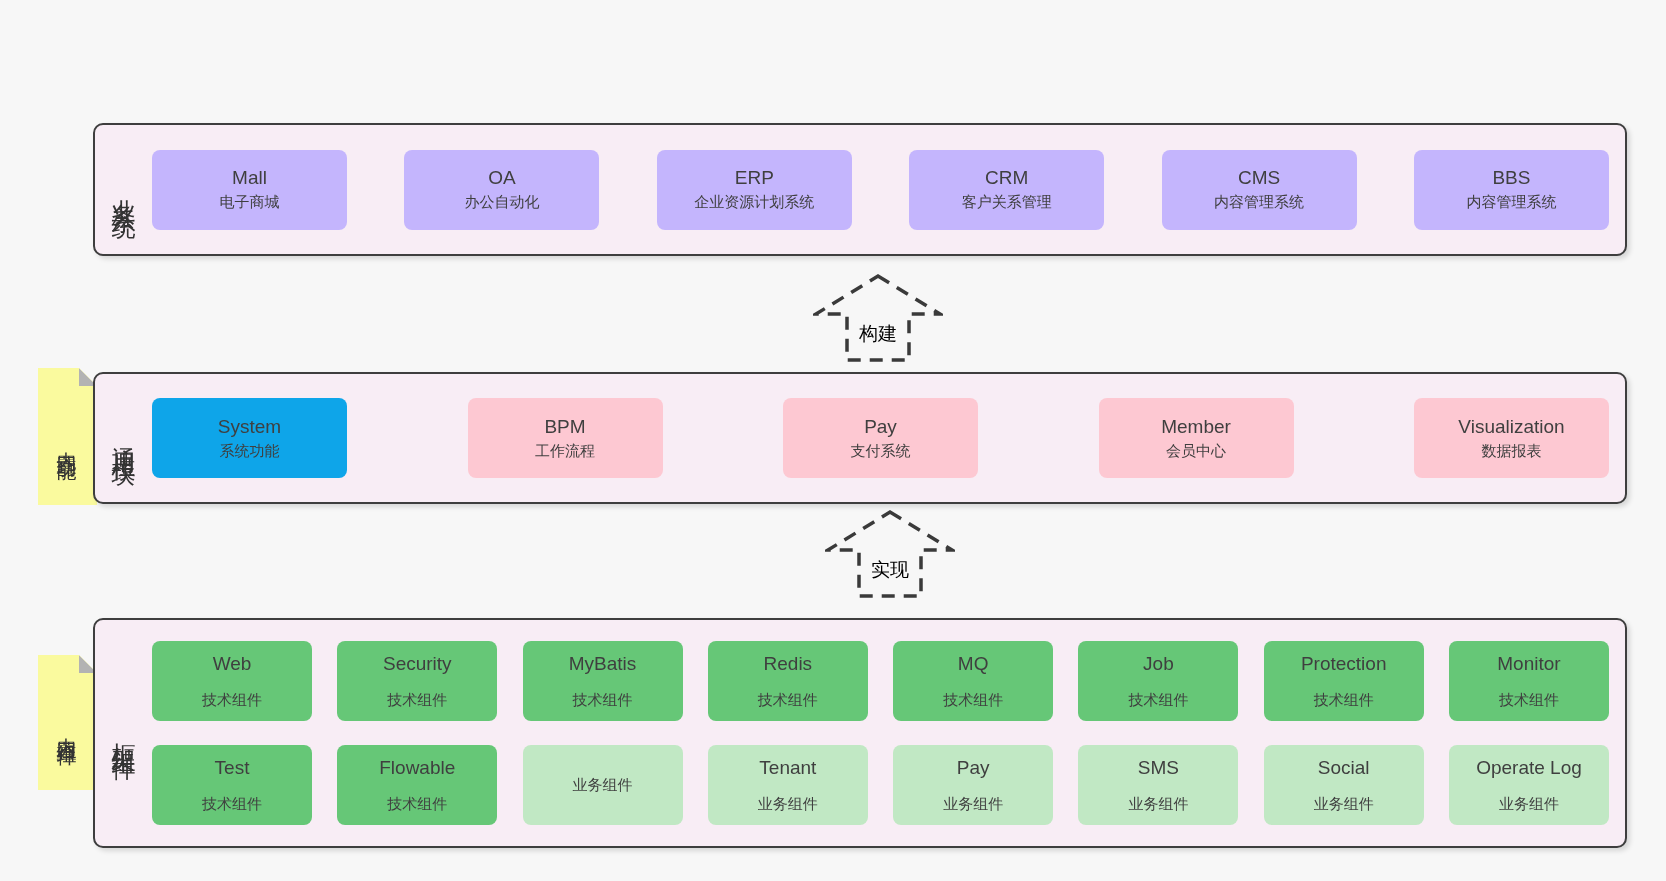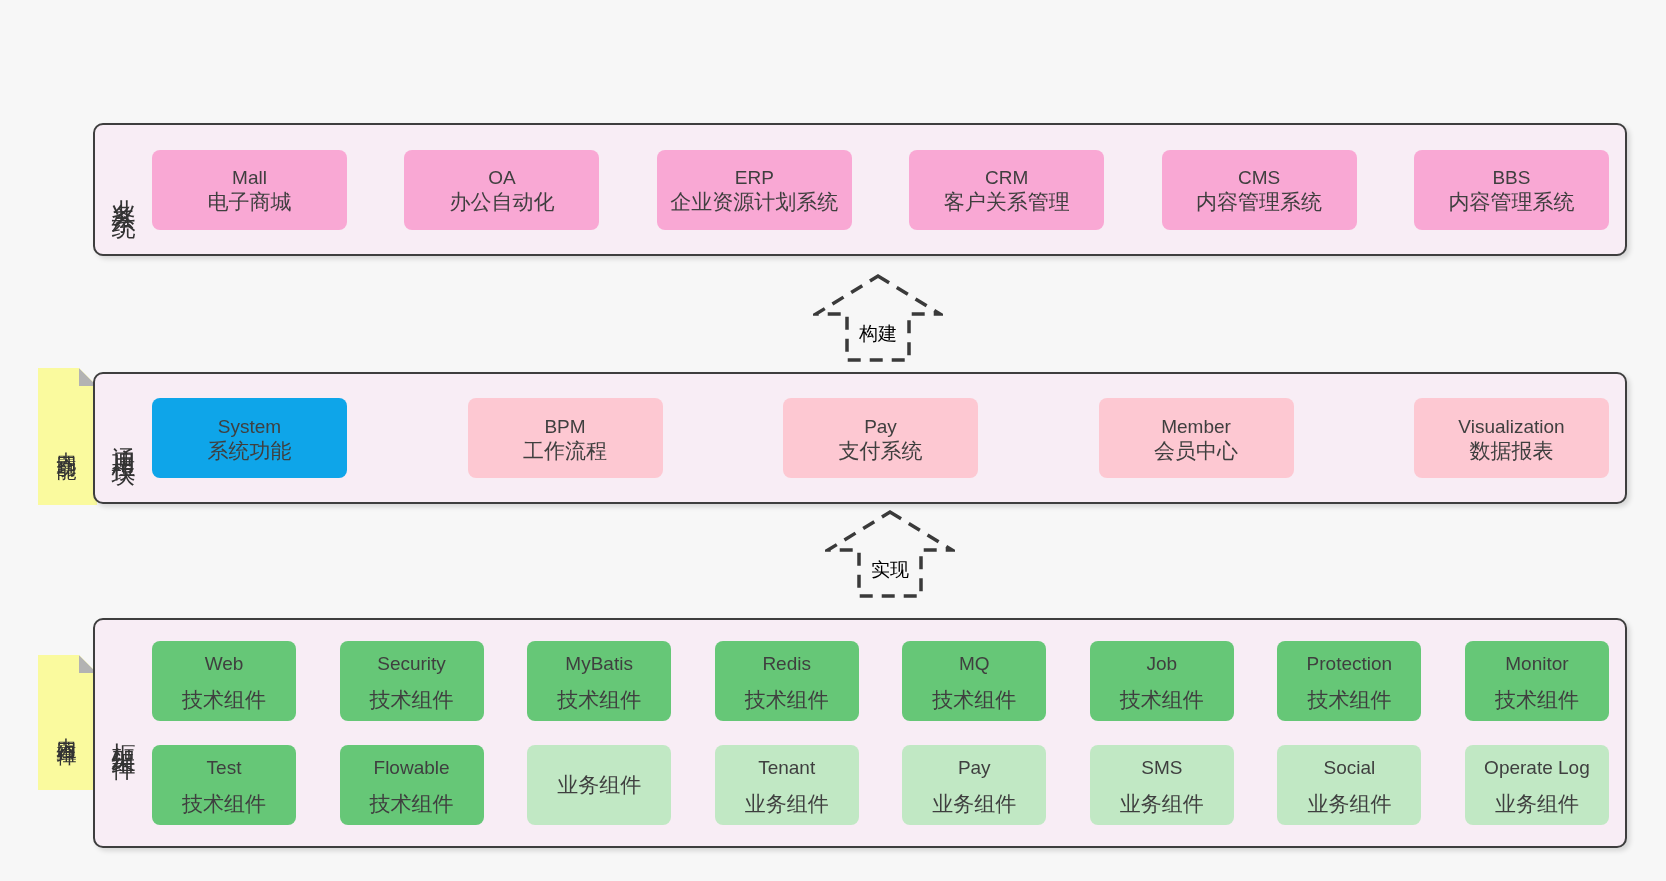--- a/index.html
+++ b/index.html
@@ -57,24 +57,24 @@
     height: 80px;
     border-radius: 8px;
     display: flex;
     flex-direction: column;
     align-items: center;
     justify-content: center;
     text-align: center;
     padding: 4px 6px;
   }
   .box .box-name { font-size: 19px; line-height: 25px; }
-  .box .box-desc { font-size: 21px; line-height: 24px; }
+  .box .box-desc { font-size: 15px; line-height: 24px; }
   .w6 { width: 195px; }
-  .w8 { width: 144px; gap: 12px; }
-  .blue       { background: #f9a8d4; }
+  .w8 { width: 160px; gap: 12px; }
+  .blue       { background: #c4b5fd; }
   .red        { background: #0ea5e9; }
   .pink       { background: #fdc8d2; text-align: right; }
   .green      { background: #66c777; }
   .lightgreen { background: #c1e8c4; }
 
   
   .sticky {
     position: absolute;
     left: 38px;
     width: 59px;

